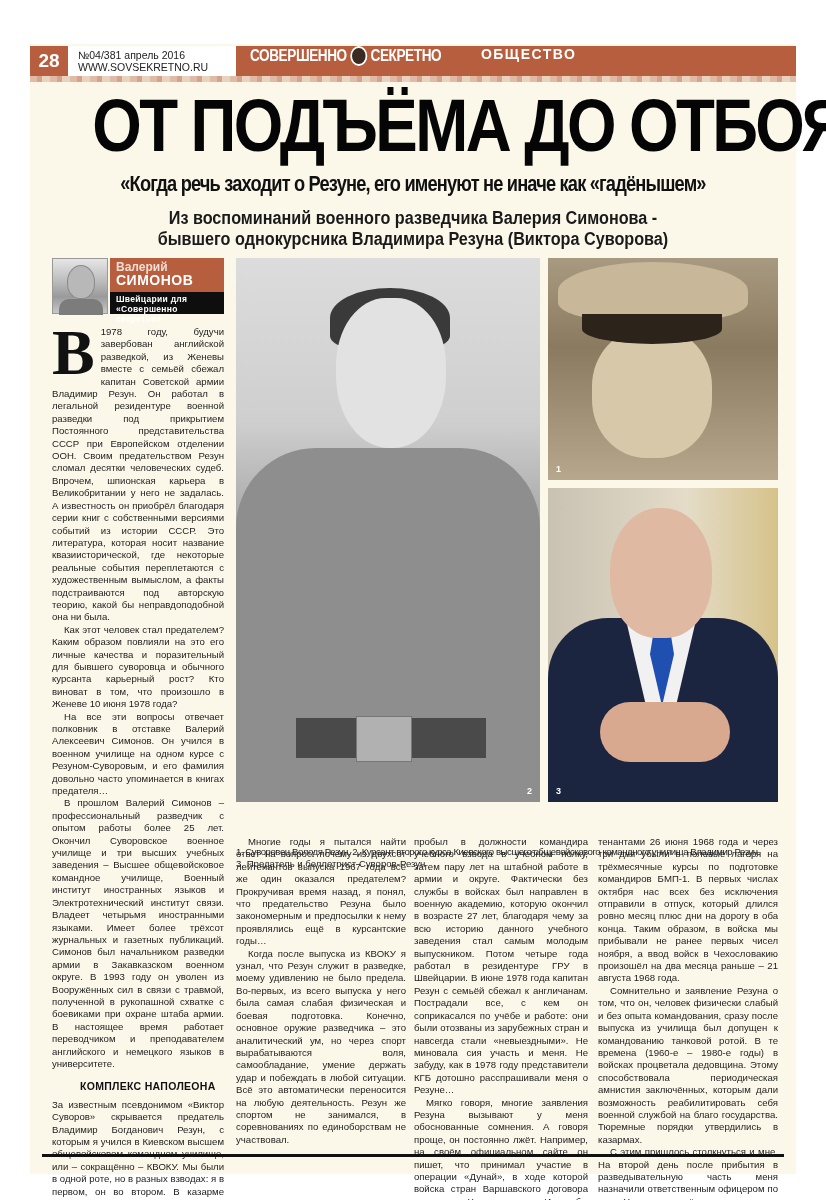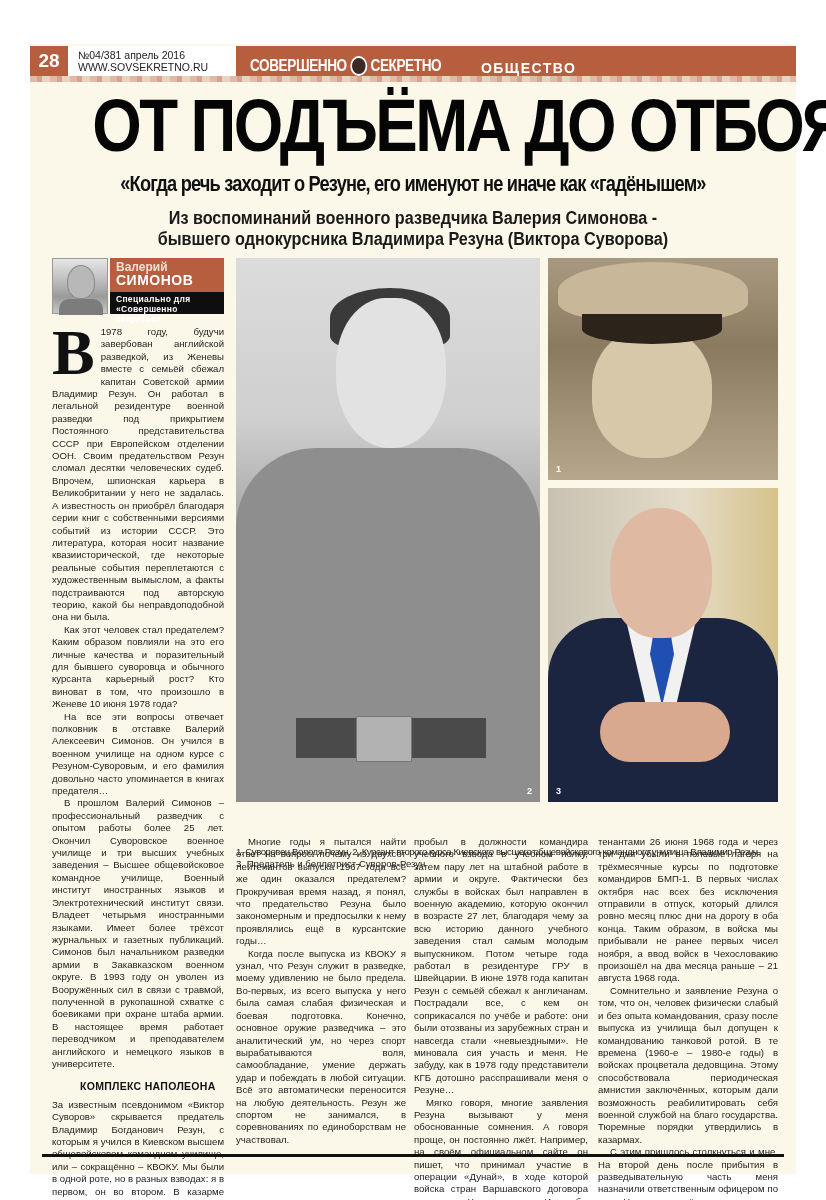--- a/index.html
+++ b/index.html
@@ -3,21 +3,21 @@
 <meta charset="utf-8">
 <style>
   * { box-sizing: border-box; margin: 0; padding: 0; }
   html, body { width: 826px; height: 1200px; background: #ffffff; overflow: hidden; }
   body { font-family: "Liberation Sans", sans-serif; color: #1a1a1a; position: relative; }
   .page { position: absolute; left: 30px; top: 44px; width: 766px; height: 1130px; background: #fbf8ea; }
   
   .masthead { position: absolute; left: 30px; top: 46px; width: 766px; height: 18px; display: flex; }
   .pg-num { width: 38px; height: 30px; background: #b75e3f; color: #fff; font-weight: bold; font-size: 19px; display: flex; align-items: center; justify-content: center; font-family: "Liberation Sans", sans-serif; }
   .issue { width: 168px; height: 30px; background: #ffffff; padding: 3px 0 0 10px; font-size: 10.5px; line-height: 12px; color: #222; }
-  .brand-band { flex: 1; height: 30px; background: #b75e3f; display: flex; align-items: flex-end; padding-left: 14px; }
+  .brand-band { flex: 1; height: 30px; background: #b75e3f; display: flex; align-items: flex-start; padding-left: 14px; }
   .brand { color: #fff; font-weight: bold; font-size: 16px; letter-spacing: -0.5px; font-family: "Liberation Sans", sans-serif; transform: scaleX(0.85); transform-origin: left center; display: flex; align-items: center; gap: 4px; }
   .brand .logo { width: 20px; height: 20px; border-radius: 50%; background: #3b2a22; border: 2px solid #fff; display: inline-block; }
   .section { color: #fff; font-weight: bold; font-size: 14px; letter-spacing: 1.5px; margin-left: 6px; }
   .tear { position: absolute; left: 30px; top: 76px; width: 766px; height: 6px; background: repeating-linear-gradient(90deg, #c98a70 0 7px, #b75e3f 7px 12px, #d9b39e 12px 20px); opacity: 0.55; }
   
   .headline { position: absolute; left: 40px; top: 86px; width: 746px; text-align: center; font-family: "Liberation Sans", sans-serif; font-weight: bold; font-size: 74px; line-height: 80px; letter-spacing: -3px; color: #050505; transform: scaleX(0.86); transform-origin: center; white-space: nowrap; }
   .quote { position: absolute; left: 36px; top: 171px; width: 754px; text-align: center; font-weight: bold; font-size: 22px; letter-spacing: -1px; transform: scaleX(0.83); transform-origin: center; white-space: nowrap; color: #111; }
   .deck { position: absolute; left: 60px; top: 208px; width: 706px; text-align: center; font-weight: bold; font-size: 18px; line-height: 21px; color: #1a1a1a; transform: scaleX(0.9); transform-origin: center; }
   
   .author { position: absolute; left: 52px; top: 258px; width: 172px; height: 56px; }
@@ -95,21 +95,21 @@
 <div class="author">
   <div class="photo">
     <div class="head"></div>
     <div class="body"></div>
   </div>
   <div class="name">
     <div>Валерий</div>
     <div class="last">СИМОНОВ</div>
   </div>
   <div class="special">
-    <div>Специально для</div>
+    <div>Швейцарии для</div>
     <div>«Совершенно секретно»</div>
   </div>
 </div>
 
 <div class="col c1">
   <p class="first"><span class="dropcap">В</span><span>1978 году, будучи завербован английской разведкой, из Женевы вместе с семьёй сбежал капитан Советской армии Владимир Резун. Он работал в легальной резидентуре военной разведки под прикрытием Постоянного представительства СССР при Европейском отделении ООН. Своим предательством Резун сломал десятки человеческих судеб. Впрочем, шпионская карьера в Великобритании у него не задалась. А известность он приобрёл благодаря серии книг с собственными версиями событий из истории СССР. Это литература, которая носит название квазиисторической, где некоторые реальные события переплетаются с художественным вымыслом, а факты подстраиваются под авторскую теорию, какой бы неправдоподобной она ни была.</span></p>
   <p>Как этот человек стал предателем? Каким образом повлияли на это его личные качества и поразительный для бывшего суворовца и обычного курсанта карьерный рост? Кто виноват в том, что произошло в Женеве 10 июня 1978 года?</p>
   <p>На все эти вопросы отвечает полковник в отставке Валерий Алексеевич Симонов. Он учился в военном училище на одном курсе с Резуном-Суворовым, и его фамилия довольно часто упоминается в книгах предателя…</p>
   <p>В прошлом Валерий Симонов – профессиональный разведчик с опытом работы более 25 лет. Окончил Суворовское военное училище и три высших учебных заведения – Высшее общевойсковое командное училище, Военный институт иностранных языков и Электротехнический институт связи. Владеет четырьмя иностранными языками. Имеет более трёхсот журнальных и газетных публикаций. Симонов был начальником разведки армии в Закавказском военном округе. В 1993 году он уволен из Вооружённых сил в связи с травмой, полученной в рукопашной схватке с боевиками при охране штаба армии. В настоящее время работает переводчиком и преподавателем английского и немецкого языков в университете.</p>
   <h3>КОМПЛЕКС НАПОЛЕОНА</h3>

